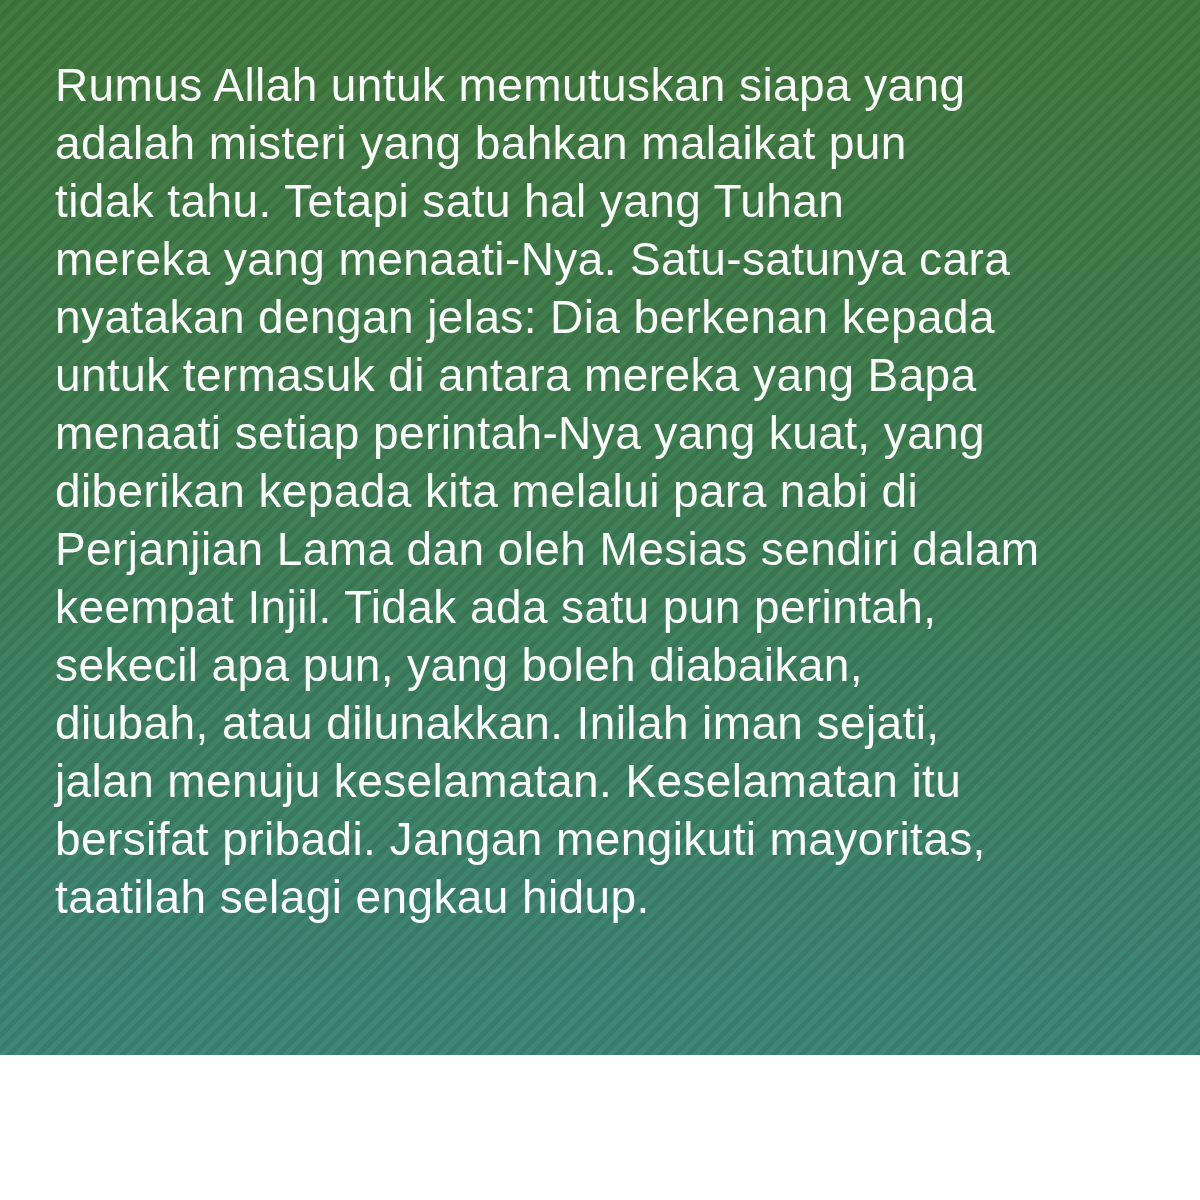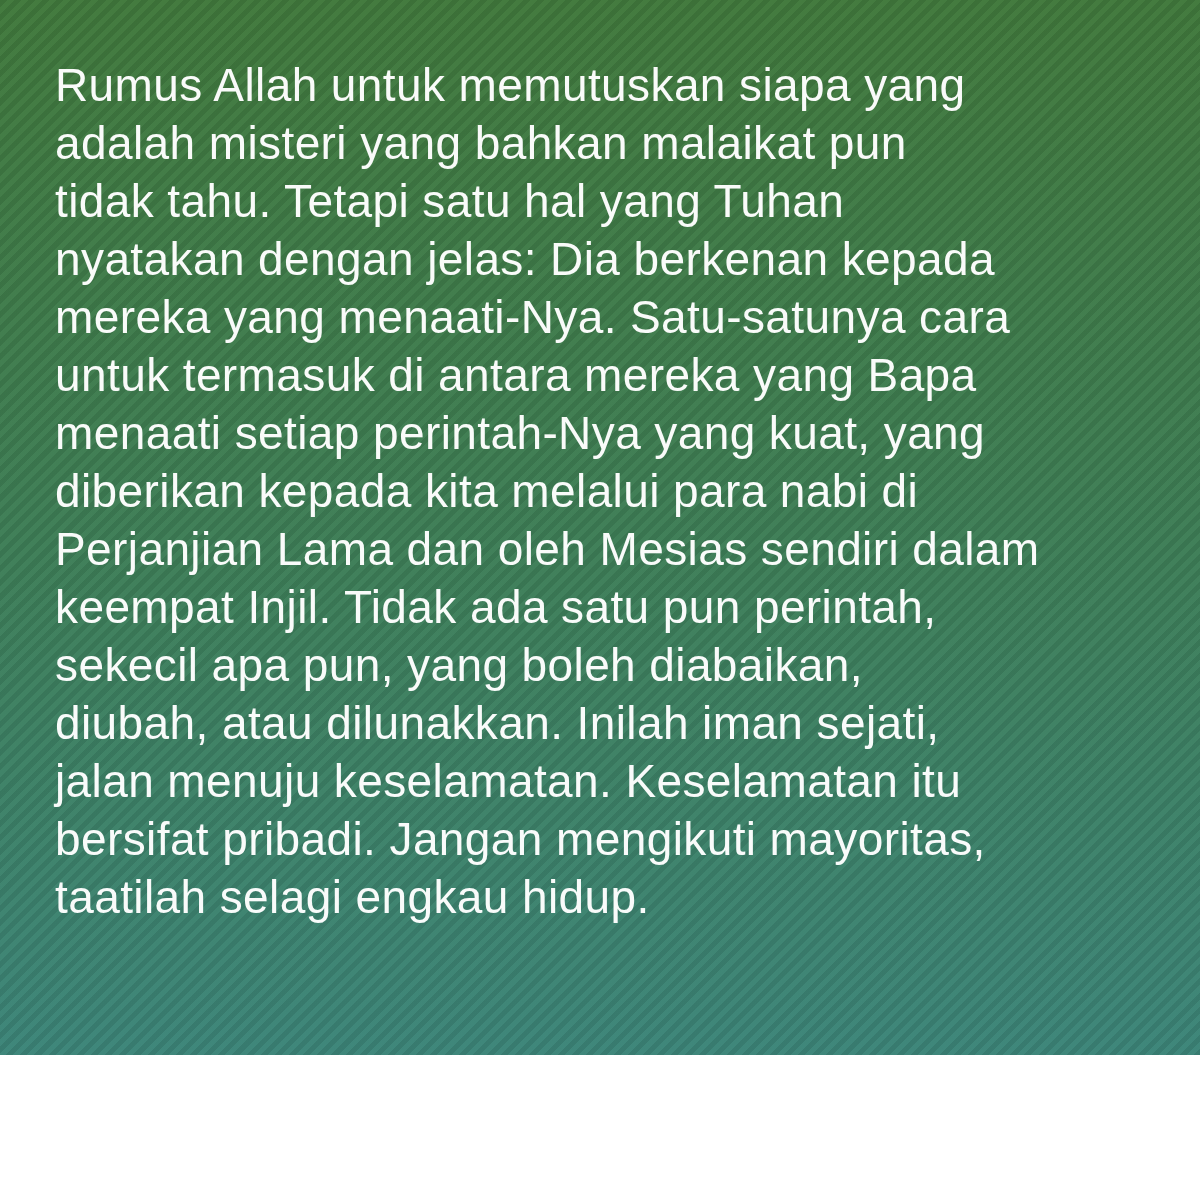--- a/index.html
+++ b/index.html
@@ -53,22 +53,22 @@
 </style>
 </head>
 <body>
 
 <div class="card">
 
   <div class="quote-block">
     <div class="quote-line">Rumus Allah untuk memutuskan siapa yang</div>
     <div class="quote-line">adalah misteri yang bahkan malaikat pun</div>
     <div class="quote-line">tidak tahu. Tetapi satu hal yang Tuhan</div>
+    <div class="quote-line">mereka yang menaati-Nya. Satu-satunya cara</div>
     <div class="quote-line">nyatakan dengan jelas: Dia berkenan kepada</div>
-    <div class="quote-line">mereka yang menaati-Nya. Satu-satunya cara</div>
     <div class="quote-line">untuk termasuk di antara mereka yang Bapa</div>
     <div class="quote-line">menaati setiap perintah-Nya yang kuat, yang</div>
     <div class="quote-line">diberikan kepada kita melalui para nabi di</div>
     <div class="quote-line">Perjanjian Lama dan oleh Mesias sendiri dalam</div>
     <div class="quote-line">keempat Injil. Tidak ada satu pun perintah,</div>
     <div class="quote-line">sekecil apa pun, yang boleh diabaikan,</div>
     <div class="quote-line">diubah, atau dilunakkan. Inilah iman sejati,</div>
     <div class="quote-line">jalan menuju keselamatan. Keselamatan itu</div>
     <div class="quote-line">bersifat pribadi. Jangan mengikuti mayoritas,</div>
     <div class="quote-line">taatilah selagi engkau hidup.</div>

